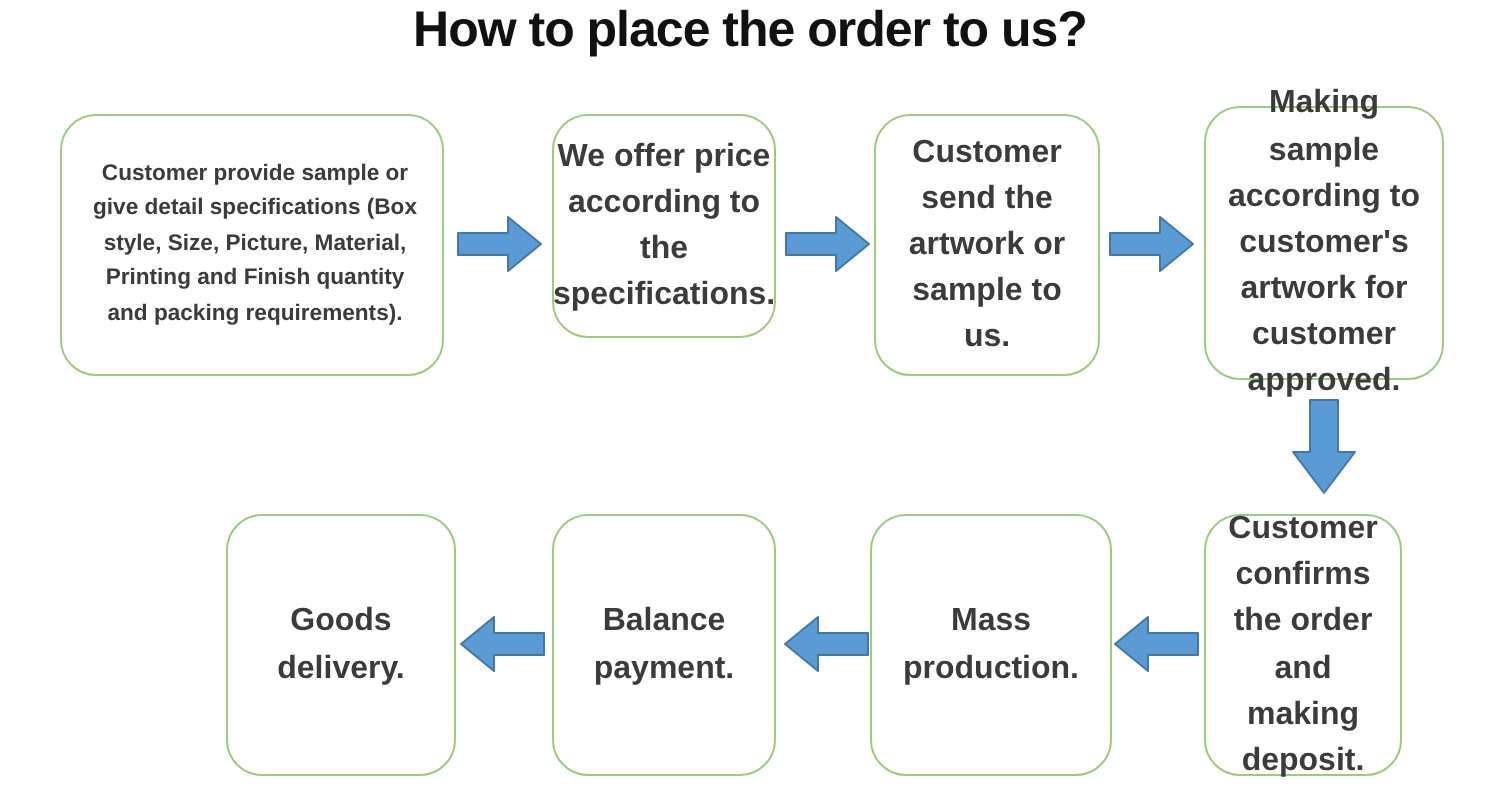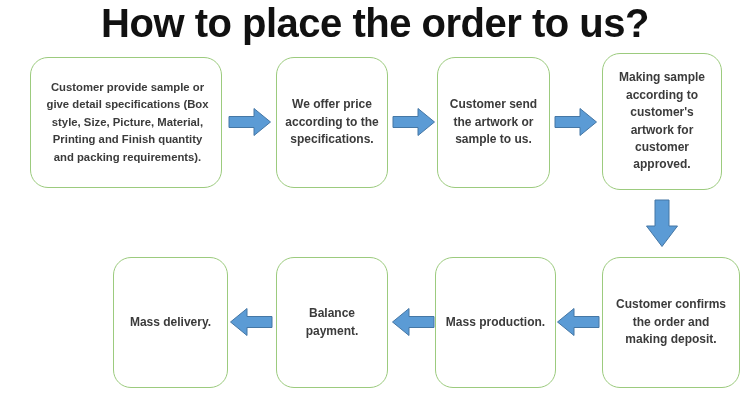--- a/index.html
+++ b/index.html
@@ -21,38 +21,38 @@
     height: 400px;
     background: var(--background);
     overflow: hidden;
   }
   .title {
     position: absolute;
     top: 1px;
     left: 0;
     width: 100%;
     text-align: center;
-    font-size: 40px;
+    font-size: 25px;
     font-weight: bold;
     letter-spacing: -0.5px;
     color: var(--title-color);
     white-space: nowrap;
   }
   .box {
     position: absolute;
     border: 1.6px solid var(--box-border);
     border-radius: 18px;
     background: var(--background);
     display: flex;
     align-items: center;
     justify-content: center;
     text-align: center;
     color: var(--text);
     font-weight: bold;
-    font-size: 12px;
+    font-size: 16px;
     line-height: 1.45;
     padding: 6px 8px;
   }
   .box.small-text { font-size: 11.3px; line-height: 1.55; padding: 6px 9px; }
   .arrow { position: absolute; }
   .arrow svg { display: block; width: 100%; height: 100%; }
   .arrow polygon {
     fill: var(--arrow-fill);
     stroke: var(--arrow-border);
     stroke-width: 1;
@@ -69,21 +69,21 @@
   <div class="box small-text" style="left:30px; top:57px; width:192px; height:131px;padding-left:12px;">
     <span>Customer provide sample or give detail specifications (Box style, Size, Picture, Material, Printing and Finish quantity and packing requirements).</span>
   </div>
 
   <div class="arrow" style="left:228px; top:107px; width:44px; height:30px;">
     <svg viewBox="0 0 44 30">
         <polygon points="1,9.5 26,9.5 26,1.5 42.5,15 26,28.5 26,20.5 1,20.5"></polygon>
       </svg>
   </div>
 
-  <div class="box" style="left:276px; top:57px; width:112px; height:131px;align-items:center;">
+  <div class="box" style="left:276px; top:57px; width:112px; height:112px;align-items:center;">
     <span>We offer price according to the specifications.</span>
   </div>
 
   <div class="arrow" style="left:392px; top:107px; width:44px; height:30px;">
     <svg viewBox="0 0 44 30">
         <polygon points="1,9.5 26,9.5 26,1.5 42.5,15 26,28.5 26,20.5 1,20.5"></polygon>
       </svg>
   </div>
 
   <div class="box" style="left:437px; top:57px; width:113px; height:131px;justify-content:center;">
@@ -99,21 +99,21 @@
   <div class="box" style="left:602px; top:53px; width:120px; height:137px;">
     <span>Making sample according to customer's artwork for customer approved.</span>
   </div>
 
   <div class="arrow" style="left:645px; top:199px; width:34px; height:49px;">
     <svg viewBox="0 0 34 49">
         <polygon points="10,1 24,1 24,27 32.5,27 17,47.5 1.5,27 10,27"></polygon>
       </svg>
   </div>
 
-  <div class="box" style="left:602px; top:257px; width:138px; height:131px;">
+  <div class="box" style="left:602px; top:257px; width:99px; height:131px;">
     <span>Customer confirms the order and making deposit.</span>
   </div>
 
   <div class="arrow" style="left:556px; top:307px; width:44px; height:30px;">
     <svg viewBox="0 0 44 30">
         <polygon points="43,9.5 18,9.5 18,1.5 1.5,15 18,28.5 18,20.5 43,20.5"></polygon>
       </svg>
   </div>
 
   <div class="box" style="left:435px; top:257px; width:121px; height:131px;">
@@ -130,16 +130,16 @@
     <span>Balance payment.</span>
   </div>
 
   <div class="arrow" style="left:229px; top:307px; width:44px; height:30px;">
     <svg viewBox="0 0 44 30">
         <polygon points="43,9.5 18,9.5 18,1.5 1.5,15 18,28.5 18,20.5 43,20.5"></polygon>
       </svg>
   </div>
 
   <div class="box" style="left:113px; top:257px; width:115px; height:131px;">
-    <span>Mass delivery.</span>
+    <span>Goods delivery.</span>
   </div>
 
 </div>
 
 </body></html>

